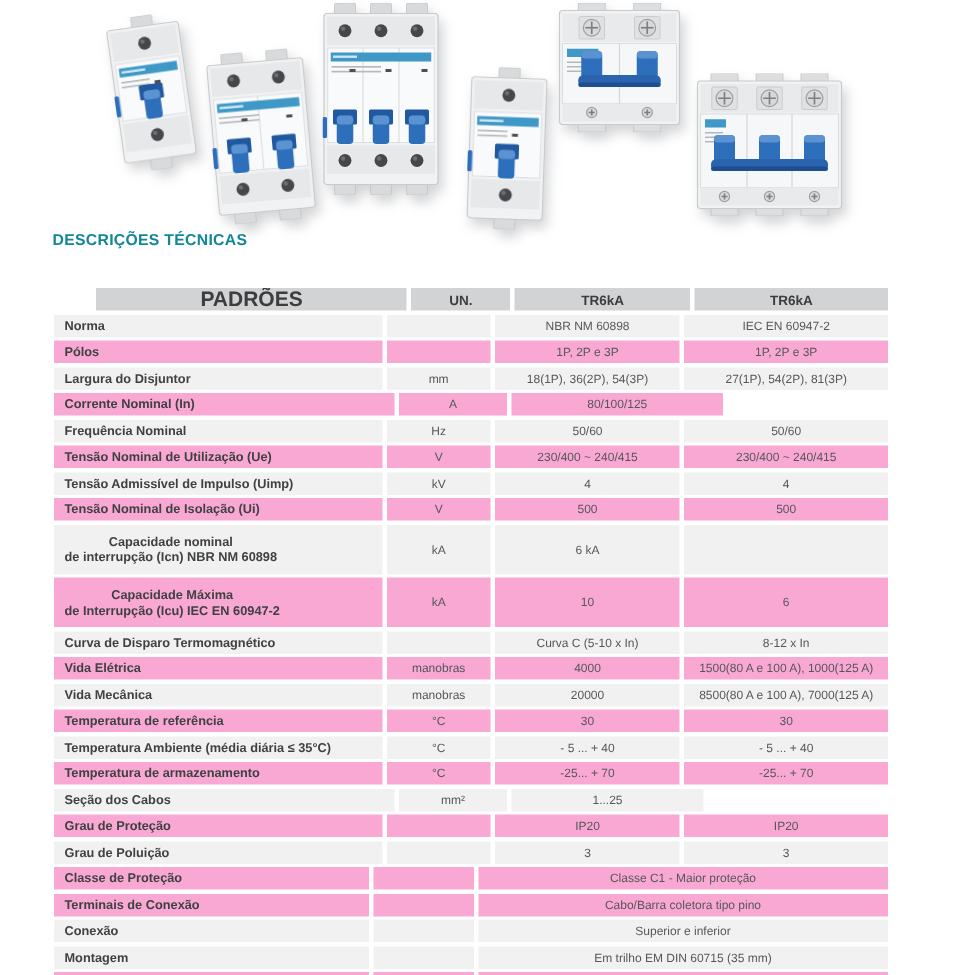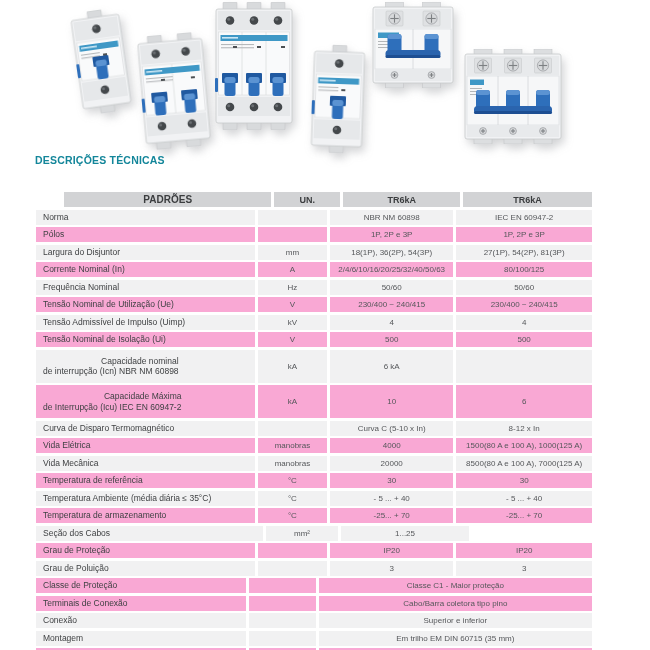--- a/index.html
+++ b/index.html
@@ -14,31 +14,31 @@
   .heading{position:absolute;left:35px;top:154px;font-size:10.5px;font-weight:bold;
            color:#13869a;letter-spacing:0.2px;}
 
   
   .spec-table{position:absolute;left:36px;top:192px;width:556px;}
   .trow{display:flex;gap:3px;margin-bottom:2.5px;height:15px;}
   .trow.tall{height:33px;}
   .trow.hdr-row{height:15px;}
   .cell{display:flex;align-items:center;justify-content:center;font-size:8px;
         color:#55575a;text-align:center;overflow:hidden;white-space:nowrap;}
-  .cell.label{width:227px;justify-content:flex-start;text-align:right;padding-left:7px;
-              box-sizing:border-box;font-weight:normal;color:#3f4143;font-size:8.5px;
+  .cell.label{width:227px;justify-content:flex-start;text-align:center;padding-left:7px;
+              box-sizing:border-box;font-weight:bold;color:#3f4143;font-size:8.5px;
               white-space:pre-line;line-height:1.2;}
   .cell.un{width:72px;}
   .cell.v1{width:128px;}
   .cell.v2{width:141px;}
   .cell.vspan{width:296px;}
   .trow.light .cell{background:#f1f1f2;}
   .trow.dark .cell{background:#f9a8d4;}
   .trow.hdr-row .cell{background:#d2d3d5;font-weight:bold;color:#3b3d3f;font-size:9px;}
-  .trow.hdr-row .cell.label{justify-content:center;text-align:center;padding-left:0;font-size:10px;margin-left:28px;}
+  .trow.hdr-row .cell.label{justify-content:center;text-align:center;padding-left:0;font-size:14px;margin-left:28px;}
 </style>
 </head>
 <body>
 
 <div class="products">
     <div class="breaker" style="left: 76px; top: 10px; width: 50px; height: 103px; transform: rotate(-8deg);">
       <svg width="50" height="103" viewBox="0 0 50 103" xmlns="http://www.w3.org/2000/svg">
         <rect x="18" y="0" width="14" height="8" rx="1" fill="#d8dadc" stroke="#c0c2c4" stroke-width="0.5"></rect>
         <rect x="18" y="95" width="14" height="8" rx="1" fill="#d8dadc" stroke="#c0c2c4" stroke-width="0.5"></rect>
         <rect x="1" y="7" width="48" height="89" rx="2" fill="#f1f2f4" stroke="#c8cacc" stroke-width="0.8"></rect>
@@ -279,21 +279,20 @@
       </div>
       <div class="trow light">
         <div class="cell label">Largura do Disjuntor</div>
         <div class="cell un">mm</div>
         <div class="cell v1">18(1P), 36(2P), 54(3P)</div>
         <div class="cell v2">27(1P), 54(2P), 81(3P)</div>
       </div>
       <div class="trow dark">
         <div class="cell label">Corrente Nominal (In)</div>
         <div class="cell un">A</div>
-        <div class="cell v1">2/4/6/10/16/20/25/32/40/50/63</div>
         <div class="cell v2">80/100/125</div>
       </div>
       <div class="trow light">
         <div class="cell label">Frequência Nominal</div>
         <div class="cell un">Hz</div>
         <div class="cell v1">50/60</div>
         <div class="cell v2">50/60</div>
       </div>
       <div class="trow dark">
         <div class="cell label">Tensão Nominal de Utilização (Ue)</div>

